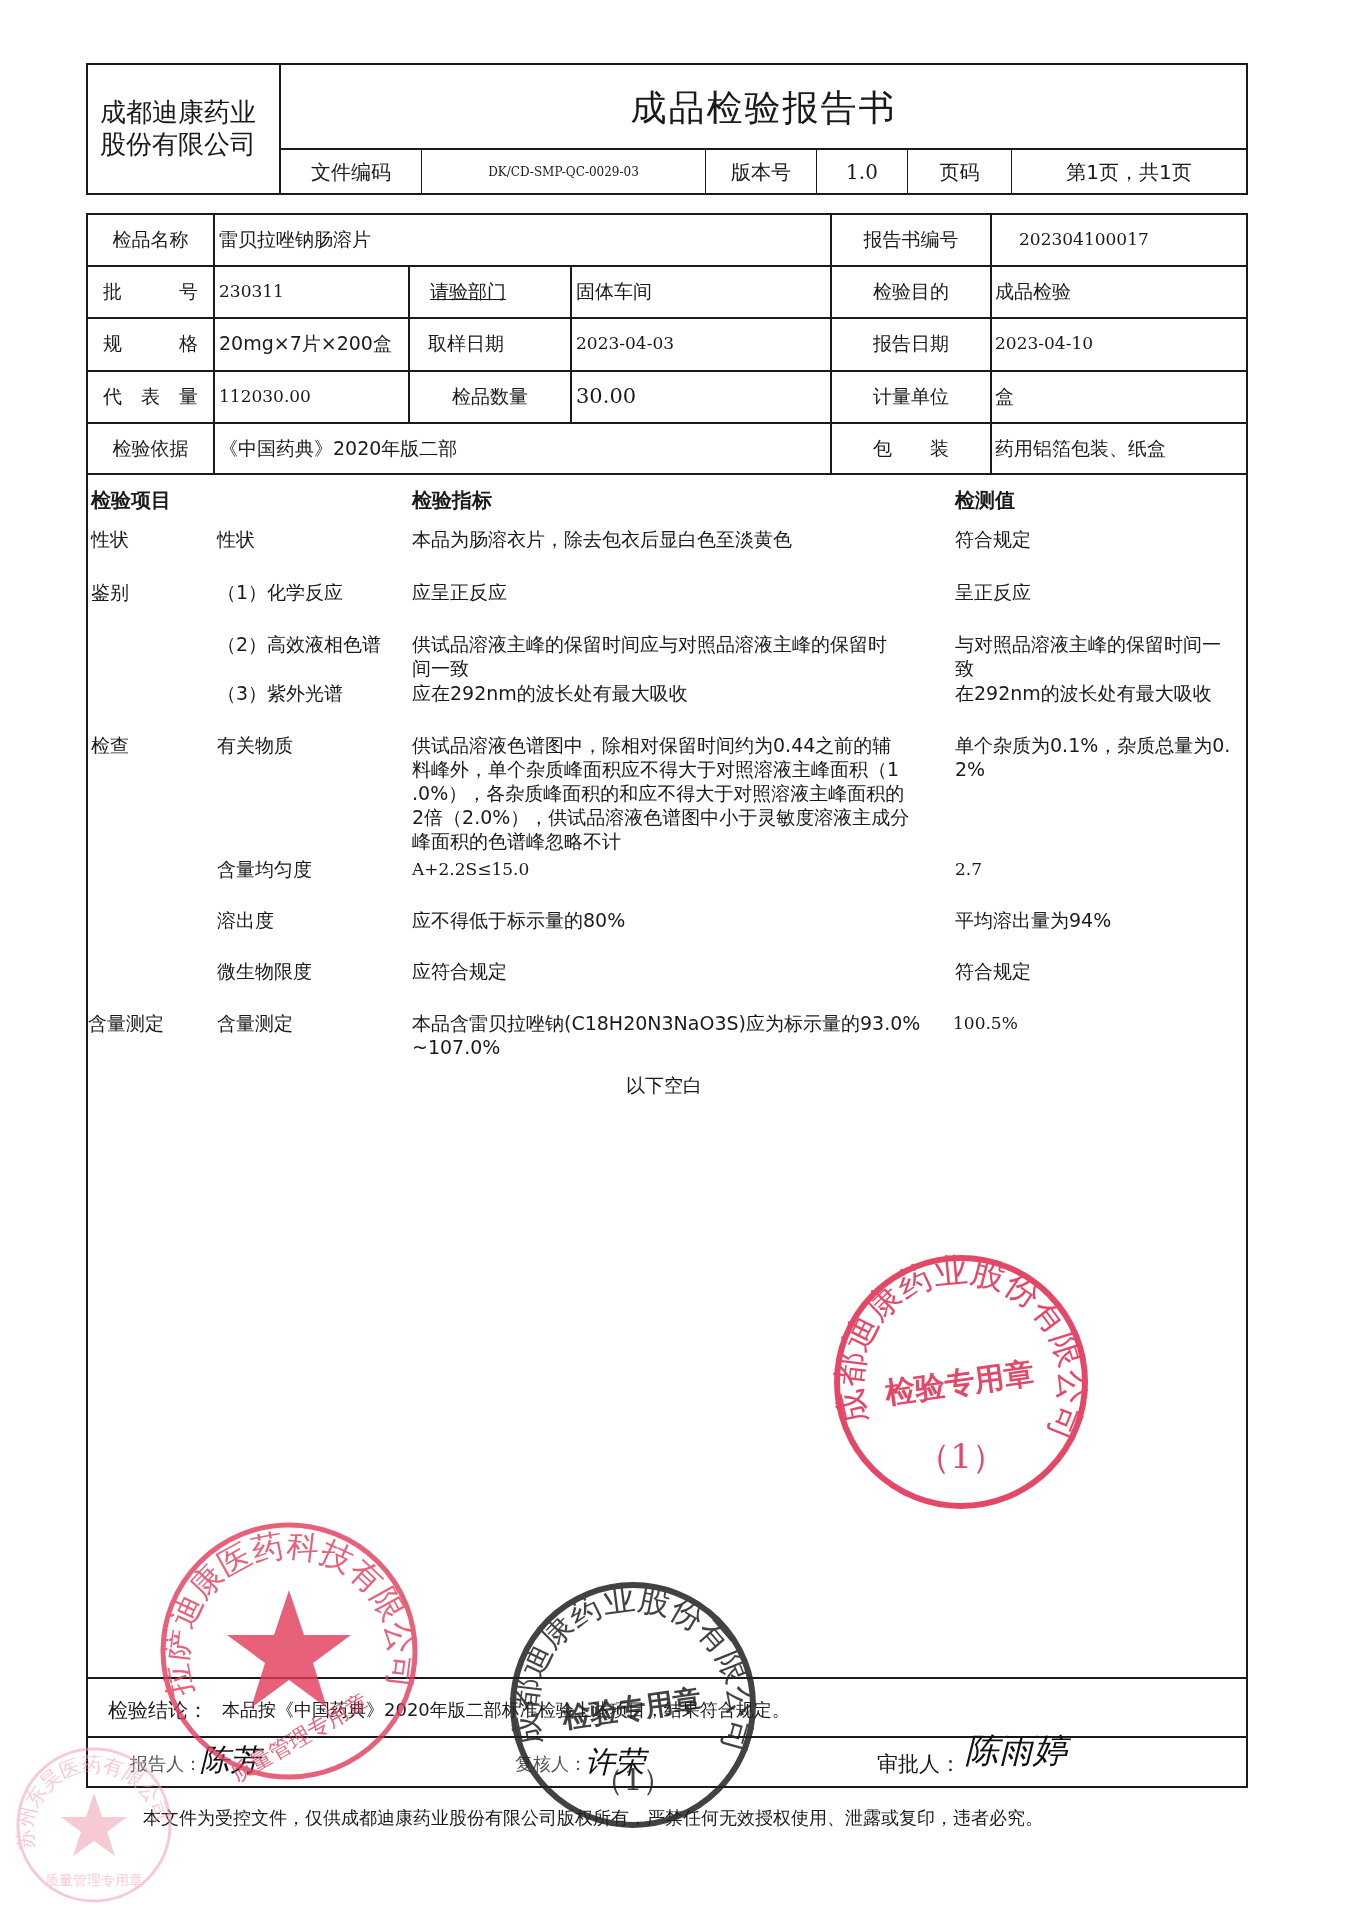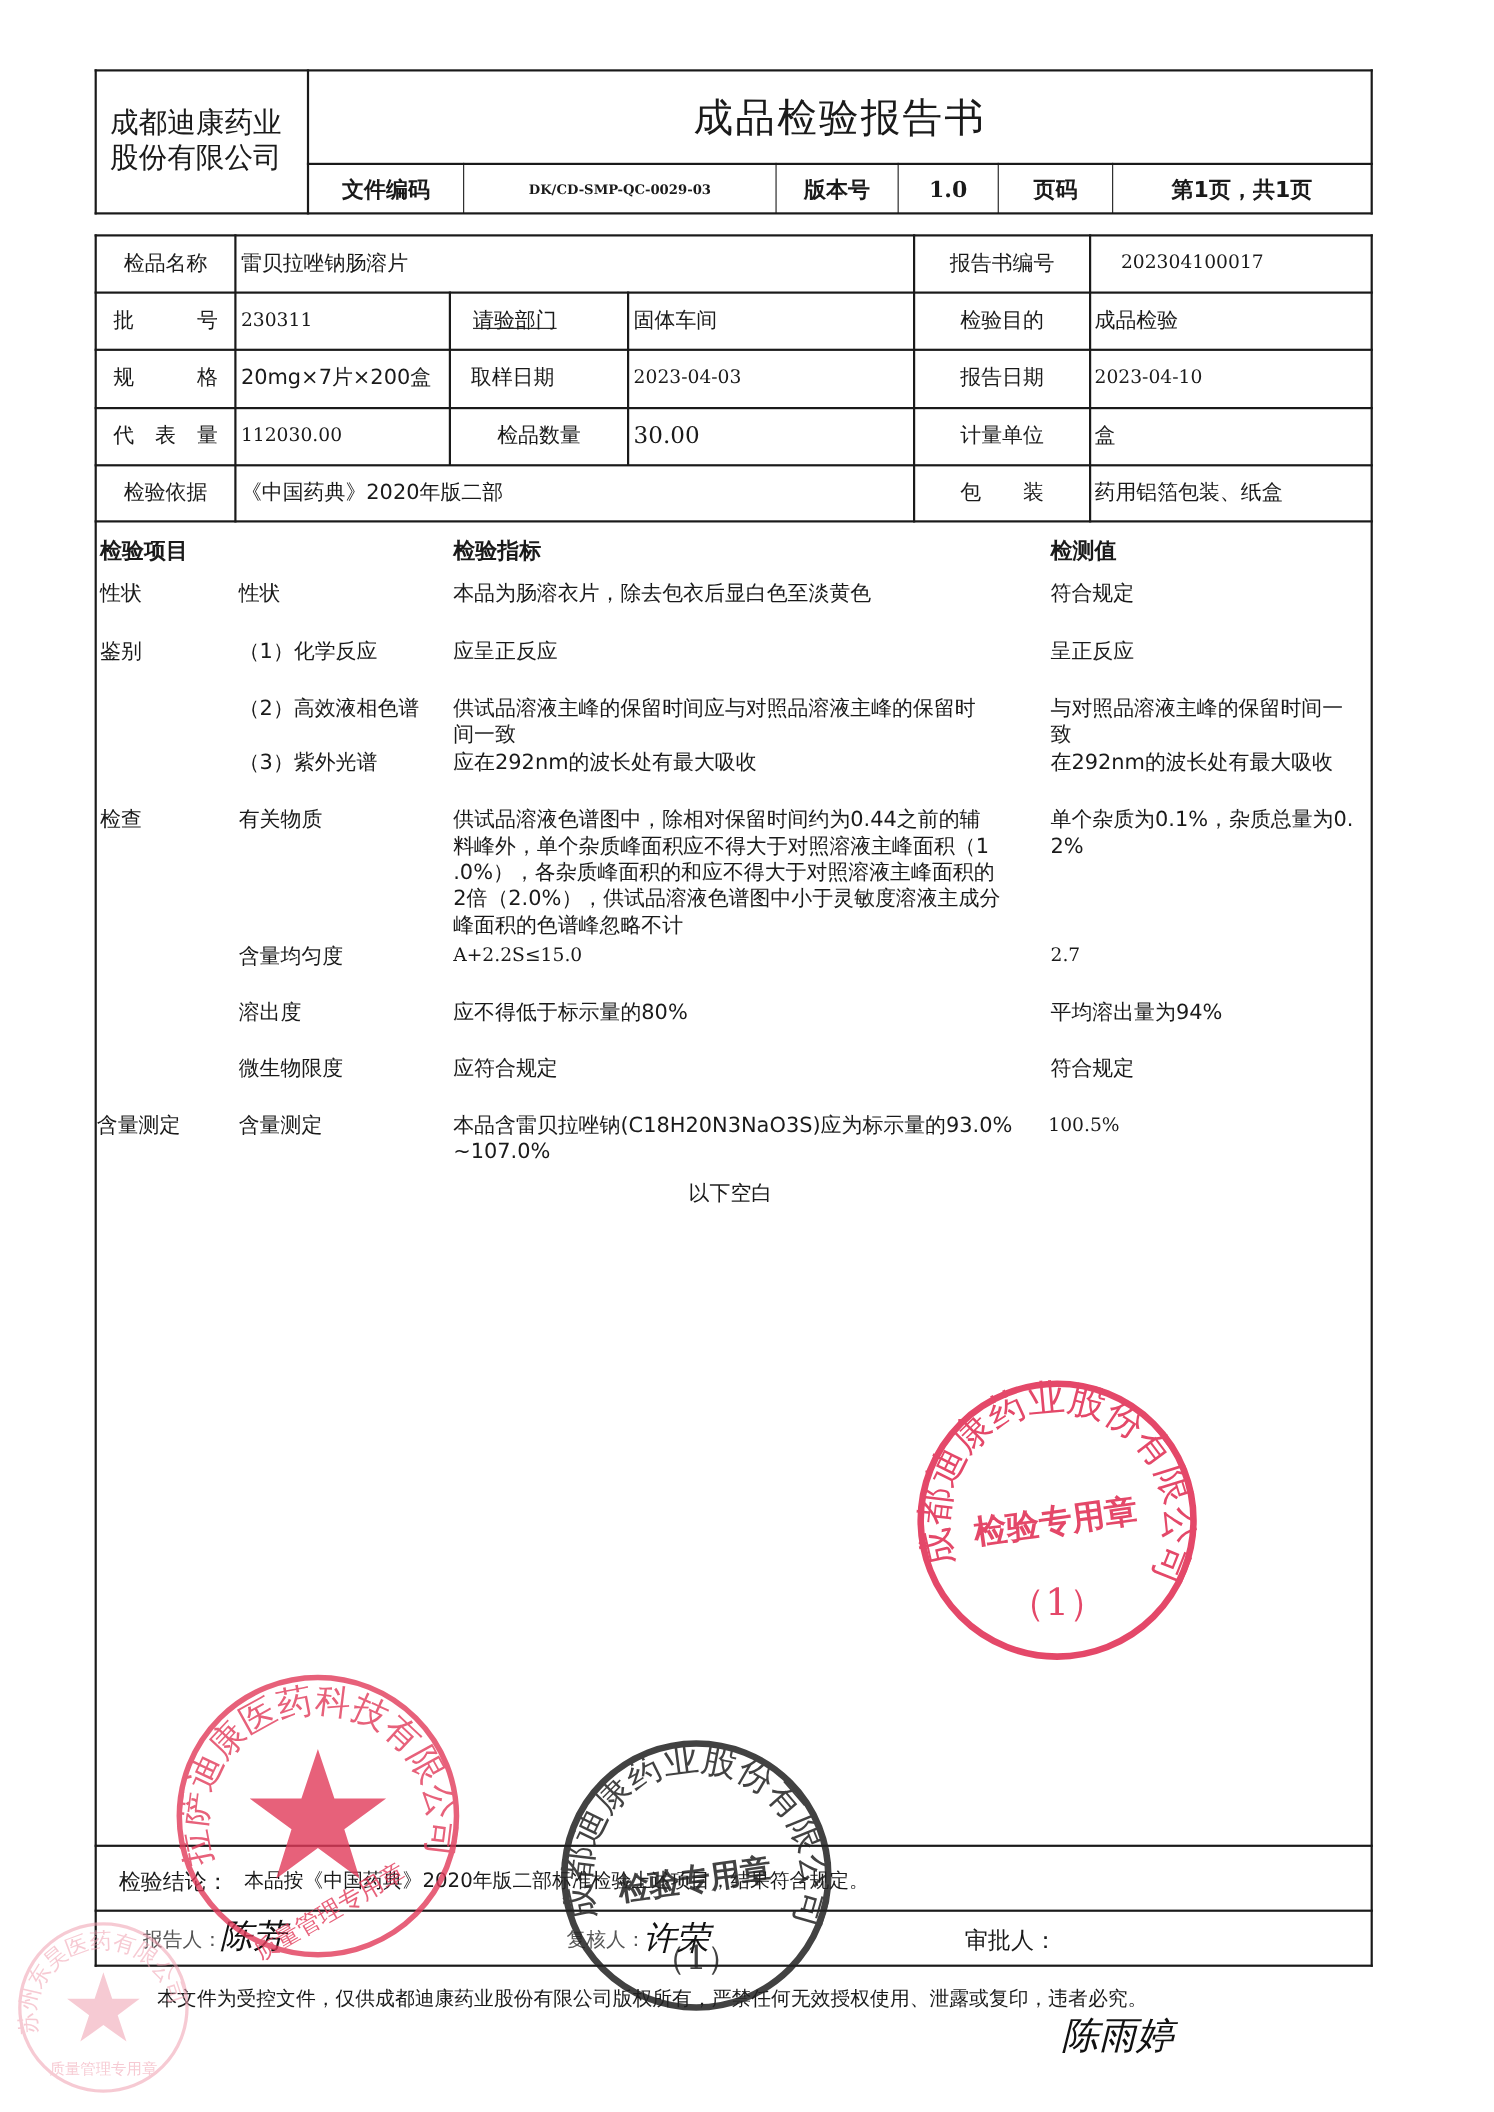--- a/index.html
+++ b/index.html
@@ -5,21 +5,21 @@
   html,body{margin:0;padding:0;}
   body{width:1358px;height:1920px;background:#ffffff;position:relative;overflow:hidden;
        font-family:"DejaVu Sans","Liberation Sans",sans-serif;color:#1a1a1a;}
   .line{position:absolute;background:#1a1a1a;}
   .t{position:absolute;white-space:nowrap;font-size:19px;line-height:24px;}
   .mono{font-family:"DejaVu Serif","Liberation Serif",serif;}
   .center{text-align:center;}
   
   .hdr-company{font-size:26px;line-height:32px;}
   .hdr-title{font-size:36px;letter-spacing:2px;}
-  .hdr-cell{font-size:20px;font-weight:bold;}
+  .hdr-cell{font-size:20px;}
   .bold{font-weight:bold;}
   
   .stamp{position:absolute;border-radius:50%;box-sizing:border-box;}
   .stamp svg{position:absolute;left:0;top:0;}
   .sig{position:absolute;font-family:"DejaVu Serif","Liberation Serif",serif;font-style:italic;color:#111;}
 </style>
 </head>
 <body>
 
 <div>
@@ -174,21 +174,21 @@
   <div class="line" style="left:86px;top:1736px;width:1162px;height:2px;"></div>
   <div class="line" style="left:86px;top:1786px;width:1162px;height:2px;"></div>
   <div class="t" style="left:108px;top:1698px;font-size:20px;">检验结论：</div>
   <div class="t" style="left:222px;top:1698px;font-size:18px;">本品按《中国药典》2020年版二部标准检验上述项目，结果符合规定。</div>
 
   <div class="t" style="left:130px;top:1752px;font-size:18px;color:#555;">报告人：</div>
   <div class="sig" style="left:200px;top:1740px;font-size:30px;">陈芳</div>
   <div class="t" style="left:515px;top:1752px;font-size:18px;color:#555;">复核人：</div>
   <div class="sig" style="left:585px;top:1742px;font-size:30px;">许荣</div>
   <div class="t" style="left:877px;top:1752px;font-size:21px;">审批人：</div>
-  <div class="sig" style="left:965px;top:1828px;font-size:34px;text-align:right;">陈雨婷</div>
+  <div class="sig" style="left:965px;top:1728px;font-size:34px;text-align:right;">陈雨婷</div>
 </div>
 
 <div class="t" style="left:143px;top:1806px;font-size:18px;">本文件为受控文件，仅供成都迪康药业股份有限公司版权所有，严禁任何无效授权使用、泄露或复印，违者必究。</div>
 
 <div class="stamp" style="left:832px;top:1253px;width:258px;height:258px;opacity:0.85;">
   <svg width="258" height="258" viewBox="0 0 258 258">
     <circle cx="129" cy="129" r="124" fill="none" stroke="#e0294f" stroke-width="6"></circle>
     <path id="arcA" d="M 40 175 A 100 100 0 1 1 218 175" fill="none"></path>
     <text fill="#e0294f" font-size="34" font-family="DejaVu Sans, sans-serif"><textPath href="#arcA" startOffset="2%">成都迪康药业股份有限公司</textPath></text>
     <text x="129" y="140" fill="#e0294f" font-size="30" text-anchor="middle" font-weight="bold" font-family="DejaVu Sans, sans-serif" transform="rotate(-8 129 140)">检验专用章</text>

